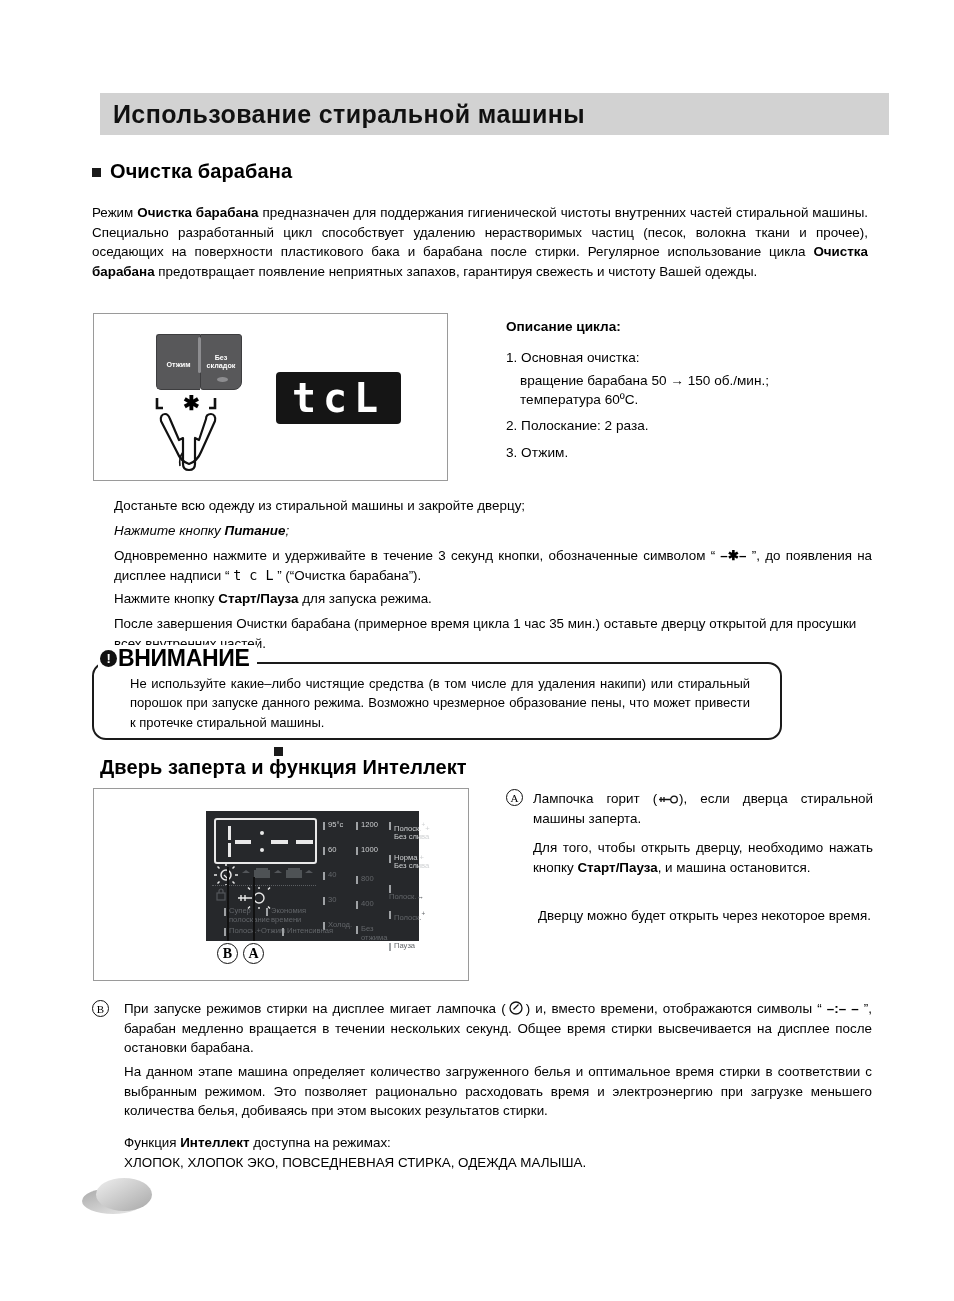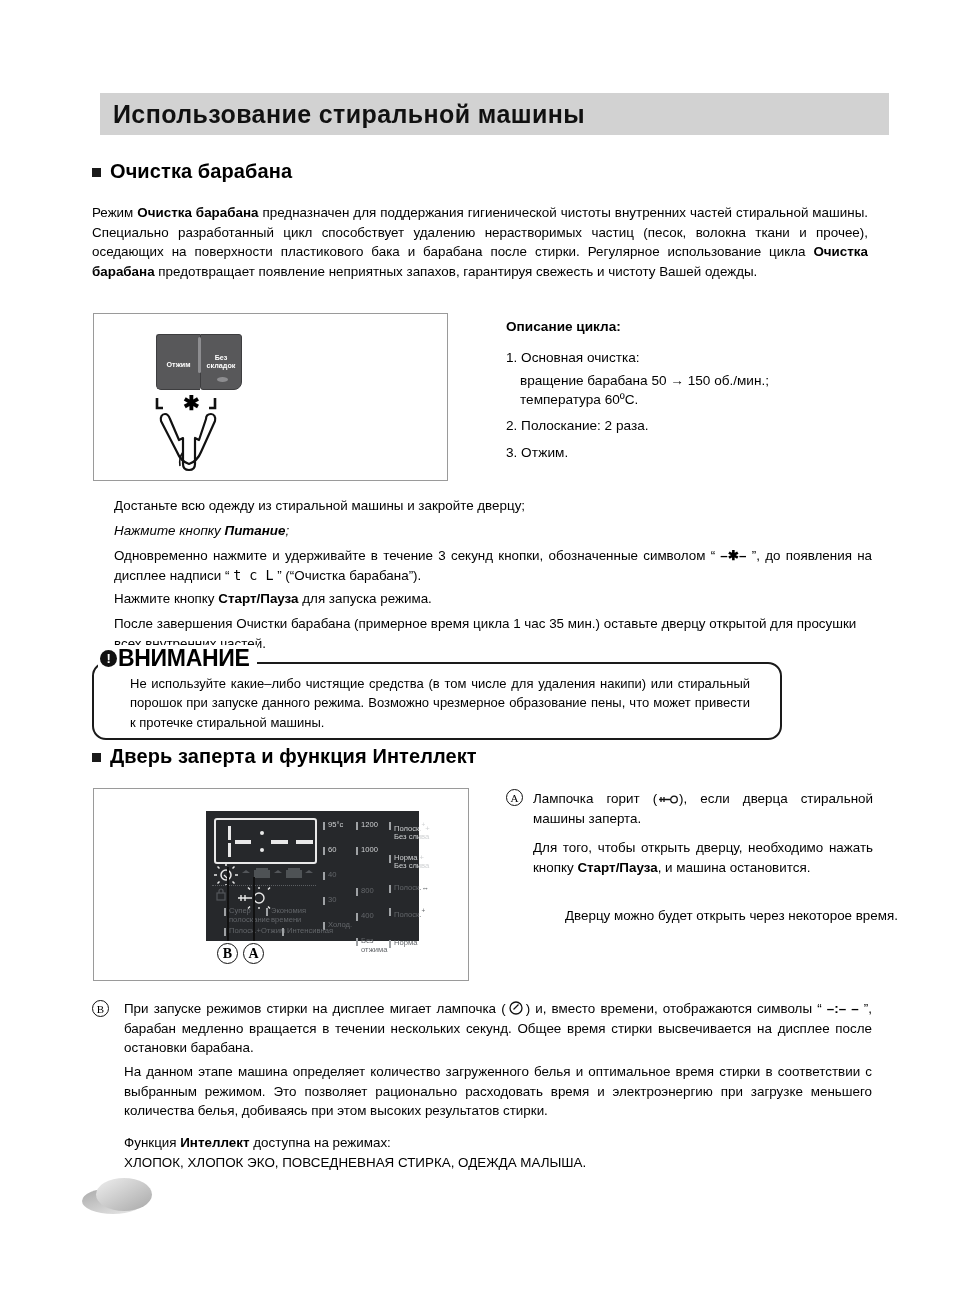--- a/index.html
+++ b/index.html
@@ -298,20 +298,23 @@
       <path d="M66 6 L66 16 L60 16" fill="none" stroke="#111" stroke-width="2.6"></path>
       <path d="M16 22 C13 22 11 25 12 29 L28 60 C30 65 34 70 40 72
                C46 70 50 65 52 60 L66 29 C67 25 65 22 62 22
                C59 22 57 24 57 27 L50 48 L46 46 L46 72
                C46 76 44 78 40 78 C36 78 34 76 34 72 L34 46 L30 48 L21 27
                C20 24 19 22 16 22 Z" fill="#ffffff" stroke="#111" stroke-width="2.2" stroke-linejoin="round"></path>
       <path d="M34 60 C31 64 30 68 31 74" fill="none" stroke="#111" stroke-width="1.6"></path>
     </svg>
   </div>
 
+  <div class="led-display" style="left:182px; top:58px; width:125px; height:52px;">
+    <span class="led-text">tcL</span>
+  </div>
 </div>
 
 <div class="desc-title" style="left:506px; top:319px;">Описание цикла:</div>
 <div class="desc-item" style="left:506px; top:348px;">1. Основная очистка:</div>
 <div class="desc-item" style="left:520px; top:371px; width:330px;">вращение барабана 50 → 150 об./мин.;<br>температура 60ºC.</div>
 <div class="desc-item" style="left:506px; top:416px;">2. Полоскание: 2 раза.</div>
 <div class="desc-item" style="left:506px; top:443px;">3. Отжим.</div>
 
 <div class="para nojust" style="left:114px; top:496px; width:760px;">Достаньте всю одежду из стиральной машины и закройте дверцу;</div>
 <div class="para nojust" style="left:114px; top:521px; width:760px;font-style:italic;">Нажмите кнопку <b>Питание</b>;</div>
@@ -319,21 +322,21 @@
 <div class="para nojust" style="left:114px; top:589px; width:760px;">Нажмите кнопку <b>Старт/Пауза</b> для запуска режима.</div>
 <div class="para nojust" style="left:114px; top:614px; width:758px;">После завершения Очистки барабана (примерное время цикла 1 час 35 мин.) оставьте дверцу открытой для просушки всех внутренних частей.</div>
 
 <div class="warn-box"></div>
 <div class="warn-title">
   <span class="warn-excl">!</span>
   <span>ВНИМАНИЕ</span>
 </div>
 <div class="warn-text">Не используйте   какие–либо чистящие средства (в том числе для удаления накипи) или стиральный порошок при запуске данного режима. Возможно чрезмерное образование пены, что может привести к протечке стиральной машины.</div>
 
-<div class="section-heading" style="left:92px; top:745px;">
+<div class="section-heading" style="left:100px; top:745px;flex-direction:column;">
   <span class="sq-bullet"></span>
   <span>Дверь заперта и функция Интеллект</span>
 </div>
 
 <div class="illus-frame" style="left:93px; top:788px; width:376px; height:193px;">
 
   <div class="cp-body">
 
     <div class="cp-display">
 
@@ -403,21 +406,21 @@
           <span class="bar"></span>
           <span class="cp-dim">Холод.</span>
         </div>
     </div>
 
     <div class="cp-col" style="left:150px; top:10px;">
       <div class="row" style="margin-bottom:16px;text-align:center;">
           <span class="bar"></span>
           <span>1200</span>
         </div>
-      <div class="row" style="margin-bottom:32px;">
+      <div class="row" style="margin-bottom:20px;">
           <span class="bar"></span>
           <span>1000</span>
         </div>
       <div class="row" style="margin-bottom:16px;">
           <span class="bar"></span>
           <span class="cp-dim">800</span>
         </div>
       <div class="row" style="margin-bottom:16px;">
           <span class="bar"></span>
           <span class="cp-dim">400</span>
@@ -430,31 +433,31 @@
 
     <div class="cp-col" style="left:183px; top:10px;">
       <div class="row" style="margin-bottom:12px;">
           <span class="bar"></span>
           <span>Полоск.<sup>+</sup>+<br>Без слива</span>
         </div>
       <div class="row" style="margin-bottom:13px;">
           <span class="bar"></span>
           <span>Норма +<br>Без слива</span>
         </div>
-      <div class="row" style="margin-bottom:14px;">
+      <div class="row" style="margin-bottom:8px;flex-direction:column;">
           <span class="bar"></span>
           <span class="cp-dim">Полоск.↔</span>
         </div>
       <div class="row" style="margin-bottom:20px;">
           <span class="bar"></span>
           <span class="cp-dim">Полоск.<sup>+</sup></span>
         </div>
       <div class="row">
           <span class="bar"></span>
-          <span class="cp-dim">Норма</span>
+          <span class="cp-dim">Пауза</span>
         </div>
     </div>
 
     <div class="cp-col" style="left:18px; top:96px;">
       <div class="row">
           <span class="bar"></span>
           <span class="cp-dim">Супер<br>полоскание</span>
         </div>
     </div>
     <div class="cp-col" style="left:60px; top:96px;">
@@ -484,21 +487,21 @@
 </div>
 
 <div class="callout-mark" style="left:506px; top:789px;">A</div>
 <div class="para" style="left:533px; top:789px; width:340px;">Лампочка горит (<svg width="22" height="9" viewBox="0 0 22 9" style="vertical-align:-1px">
       <g stroke="#111" stroke-width="1.3" fill="none">
         <circle cx="17" cy="4.5" r="3.3"></circle>
         <path d="M2 4.5 h11 M4 2 v5 M7 2 v5"></path>
       </g>
     </svg>), если дверца стиральной машины заперта.</div>
 <div class="para" style="left:533px; top:838px; width:340px;">Для того, чтобы открыть дверцу, необходимо нажать кнопку <b>Старт/Пауза</b>, и машина остановится.</div>
-<div class="para" style="left:565px; top:906px; width:340px;">Дверцу можно будет открыть через некоторое время.</div>
+<div class="para" style="left:538px; top:906px; width:340px;">Дверцу можно будет открыть через некоторое время.</div>
 
 <div class="callout-mark" style="left:92px; top:1000px;">B</div>
 <div class="para" style="left:124px; top:999px; width:748px;">При запуске режимов стирки на дисплее мигает лампочка (<svg width="20" height="16" viewBox="0 0 20 16" style="vertical-align:-3px">
       <g stroke="#111" stroke-width="1.3" fill="none">
         <circle cx="10" cy="8" r="6"></circle>
         <path d="M7.5 9.5 L12.5 4.5"></path>
       </g>
     </svg>) и, вместо времени, отображаются символы “ <b>–:– –</b> ”, барабан медленно вращается в течении нескольких секунд. Общее время стирки высвечивается на дисплее после остановки барабана.</div>
 <div class="para" style="left:124px; top:1062px; width:748px;">На данном этапе машина определяет количество загруженного белья и оптимальное время стирки в соответствии с выбранным режимом. Это позволяет рационально расходовать время и электроэнергию при загрузке меньшего количества белья, добиваясь при этом высоких результатов стирки.</div>
 <div class="para nojust" style="left:124px; top:1133px; width:748px;">Функция <b>Интеллект</b> доступна на режимах:<br>ХЛОПОК, ХЛОПОК ЭКО, ПОВСЕДНЕВНАЯ СТИРКА, ОДЕЖДА МАЛЫША.</div>

